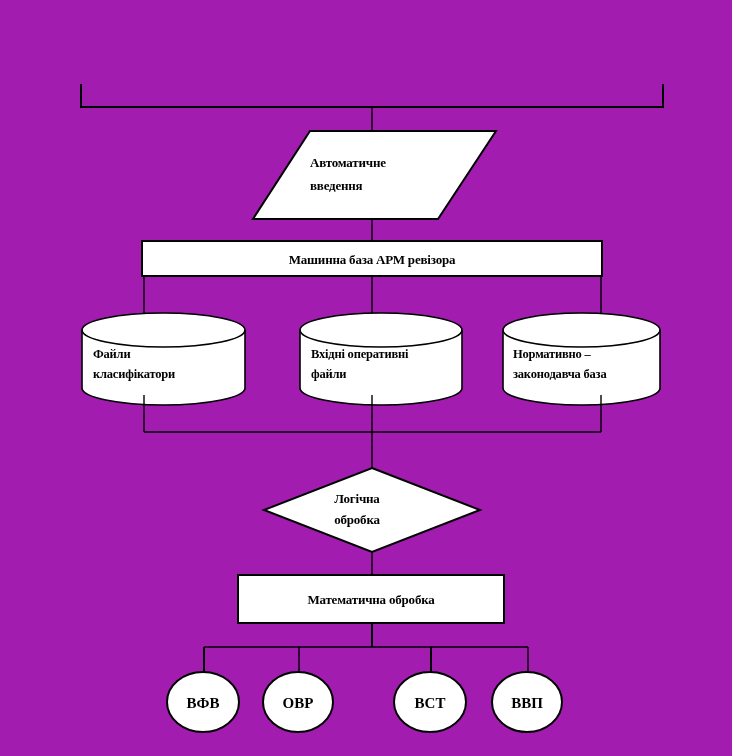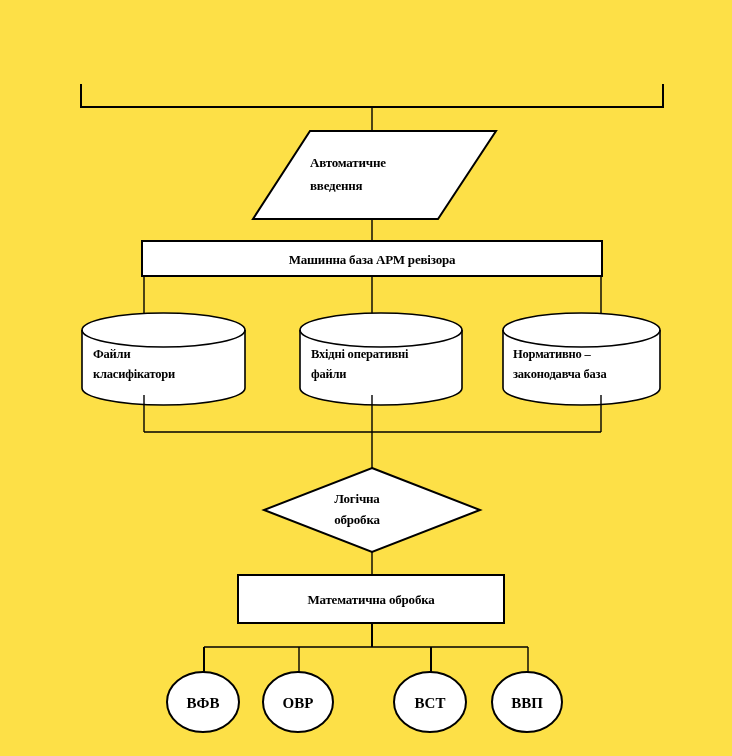--- a/index.html
+++ b/index.html
@@ -4,21 +4,21 @@
 <style>
   html, body {
     margin: 0;
     padding: 0;
     background: #808080;
   }
   #canvas-wrap {
     position: relative;
     width: 732px;
     height: 756px;
-    background: #fde047;
+    background: #a21caf;
     overflow: hidden;
     font-family: "Liberation Serif", "DejaVu Serif", serif;
   }
   svg.flow {
     display: block;
     width: 732px;
     height: 756px;
   }
   .shape-fill { fill: #ffffff; }
   .shape-stroke { stroke: #000000; fill: none; }

